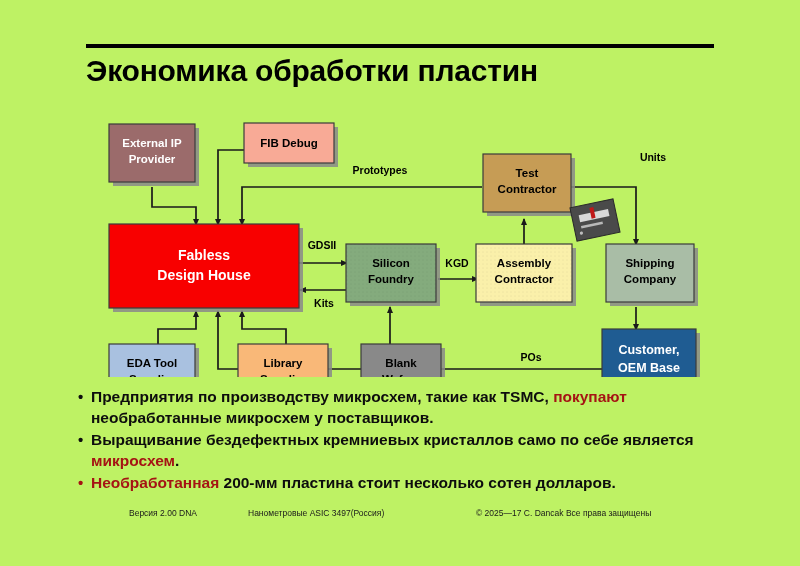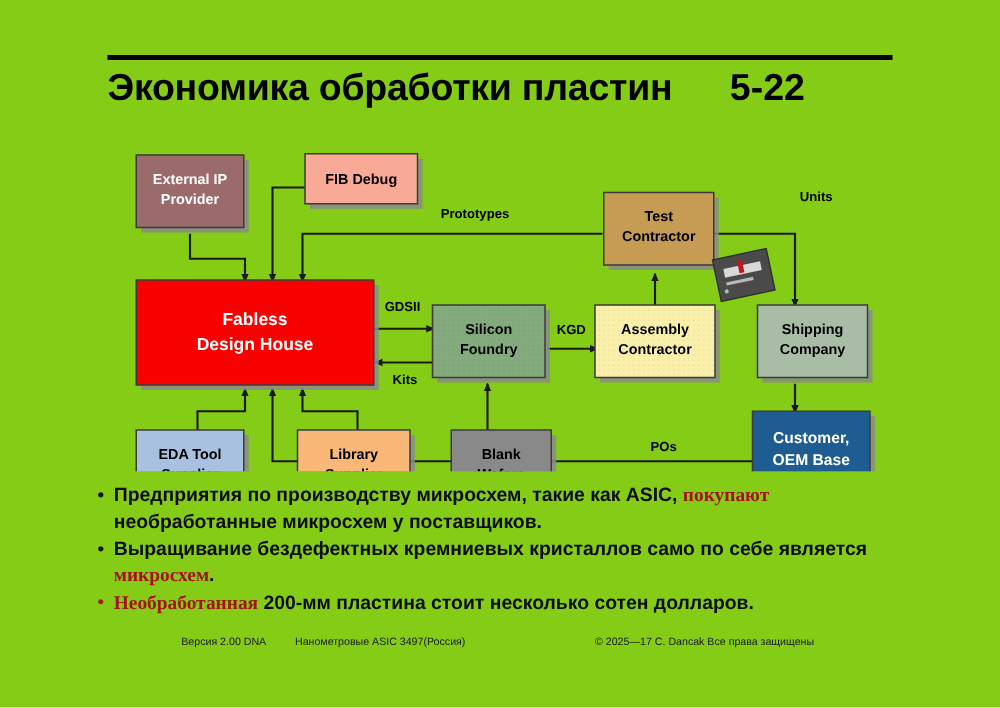--- a/index.html
+++ b/index.html
@@ -10,21 +10,21 @@
   body {
     width: 800px;
     height: 566px;
     font-family: "Liberation Sans", sans-serif;
     position: relative;
     overflow: hidden;
   }
   .slide {
     position: absolute;
     inset: 0;
-    background: #84cc16;
+    background: #bef264;
   }
 
   
   .title-rule {
     position: absolute;
     left: 86px;
     top: 44px;
     width: 628px;
     height: 4px;
     background: #000000;
@@ -96,48 +96,47 @@
     line-height: 1.33;
     margin-bottom: 2px;
   }
   .bullet .dot {
     width: 13px;
     flex: 0 0 13px;
     font-size: 15px;
     line-height: 1.33;
   }
   .bullet .btxt { flex: 1 1 auto; }
-  .red { color: #a51414; font-family: Liberation Serif, serif; }
+  .red { color: #a51414; }
   .dot.red { color: #a51414; }
 
   
   .footer {
     position: absolute;
     left: 88px;
     top: 508px;
     width: 630px;
     height: 16px;
     font-size: 8.5px;
     color: #1a1a1a;
     font-weight: normal;
   }
   .footer span { position: absolute; top: 0; white-space: nowrap; }
-  .f-left   { left: 16px; padding-left: 41px; }
-  .f-center { left: 148px; }
+  .f-left   { left: 0px; padding-left: 41px; }
+  .f-center { left: 160px; }
   .f-right  { left: 388px; }
 </style>
 </head>
 <body>
 
 <div class="slide">
 
   <div class="title-rule"></div>
   <div class="title-row">
     <div class="title-text">Экономика обработки пластин</div>
-    <div class="title-num">5-22</div>
   </div>
 
   <div class="diagram">
     <svg width="620" height="262" viewBox="0 0 620 262" xmlns="http://www.w3.org/2000/svg">
       <defs>
         <marker id="arr" markerWidth="7" markerHeight="7" refX="6" refY="3" orient="auto" markerUnits="userSpaceOnUse">
           <path d="M0,0 L7,3 L0,6 z" fill="#1a1a1a"></path>
         </marker>
         <pattern id="dots" width="4" height="4" patternUnits="userSpaceOnUse">
           <rect width="4" height="4" fill="none"></rect>
@@ -268,21 +267,21 @@
       <text class="edgelabel" x="232" y="134">GDSII</text>
       <text class="edgelabel" x="234" y="192">Kits</text>
       <text class="edgelabel" x="367" y="152">KGD</text>
       <text class="edgelabel" x="441" y="246">POs</text>
     </svg>
   </div>
 
   <div class="bullets">
     <div class="bullet">
       <span class="dot">•</span>
-      <span class="btxt"><span>Предприятия по производству микросхем, такие как ASIC, </span><span class="red">покупают</span><span> необработанные микросхем у поставщиков.</span></span>
+      <span class="btxt"><span>Предприятия по производству микросхем, такие как TSMC, </span><span class="red">покупают</span><span> необработанные микросхем у поставщиков.</span></span>
     </div>
     <div class="bullet">
       <span class="dot">•</span>
       <span class="btxt"><span>Выращивание бездефектных кремниевых кристаллов само по себе является </span><span class="red">микросхем</span><span>.</span></span>
     </div>
     <div class="bullet">
       <span class="dot red">•</span>
       <span class="btxt"><span class="red">Необработанная</span><span> 200-мм пластина стоит несколько сотен долларов.</span></span>
     </div>
   </div>

